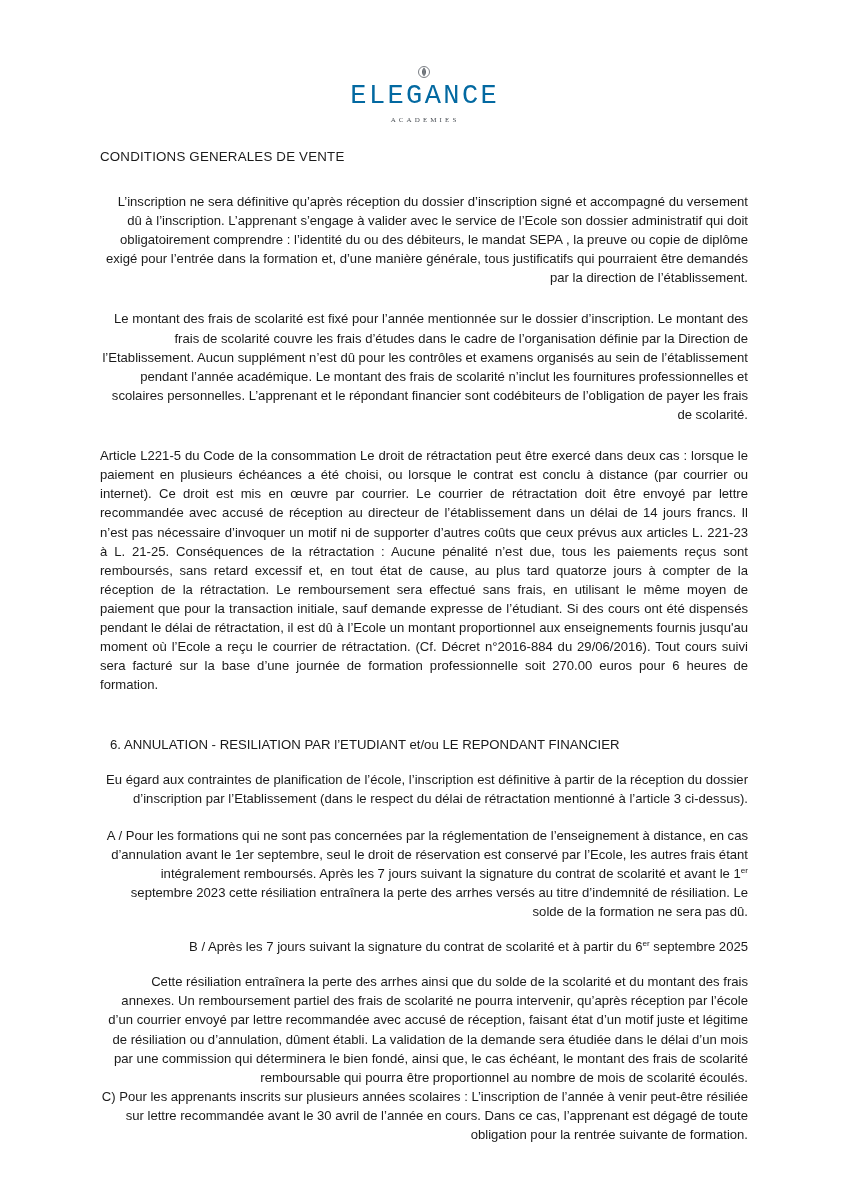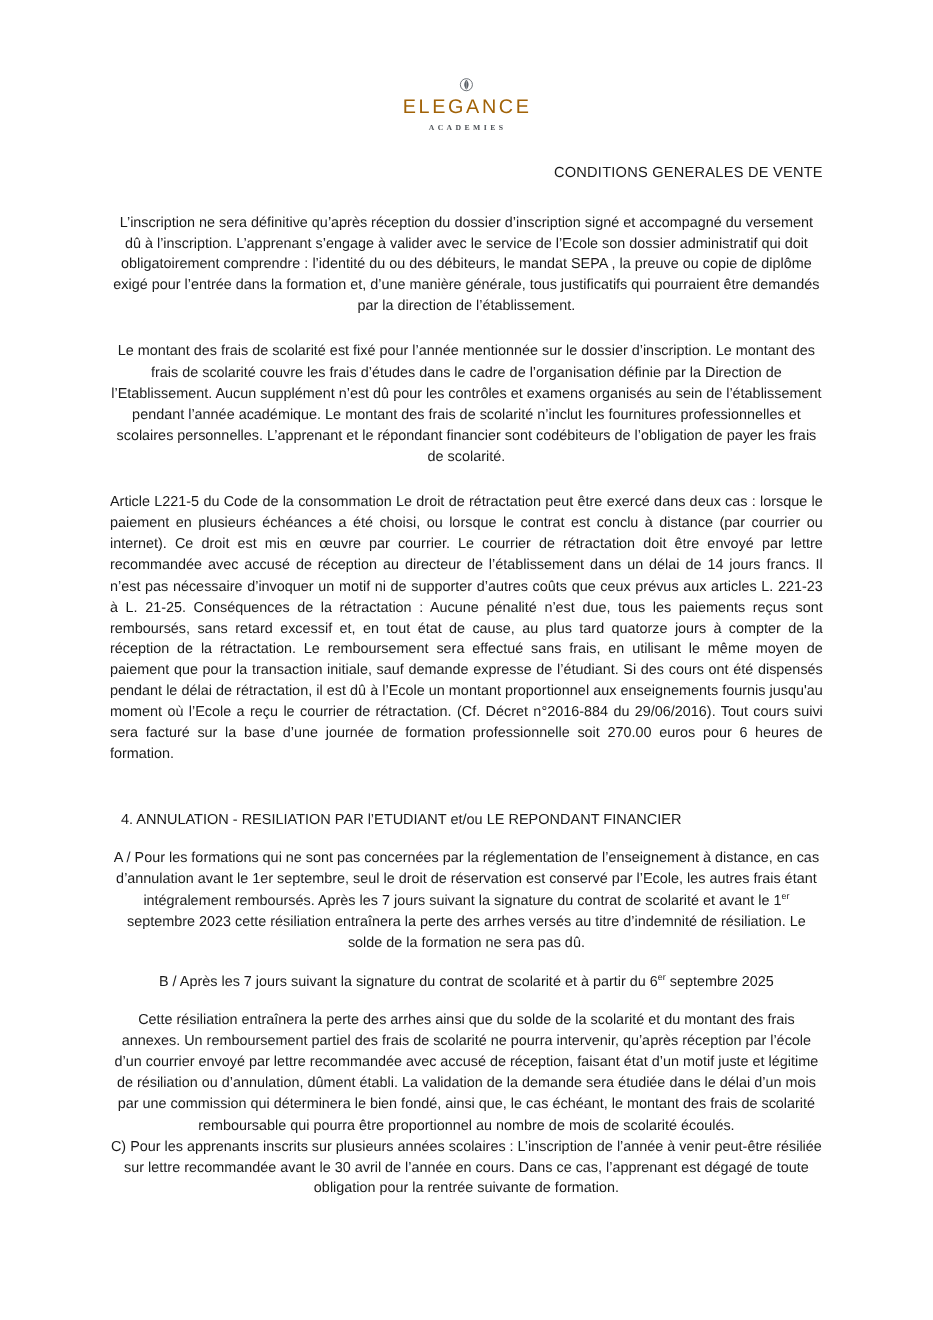--- a/index.html
+++ b/index.html
@@ -35,49 +35,48 @@
     align-items: center;
     justify-content: center;
   }
   .logo-ornament {
     width: 16px;
     height: 16px;
     margin-bottom: 3px;
     display: block;
   }
   .logo-wordmark {
-    font-family: Liberation Sans, sans-serif;
-    font-size: 18px;
+    font-family: Liberation Mono, monospace;
+    font-size: 27px;
     letter-spacing: 2.4px;
-    color: #a16207;
+    color: #0369a1;
     line-height: 1;
     white-space: nowrap;
     text-indent: 2.4px;
   }
   .logo-subtext {
     font-family: "Liberation Serif", serif;
     font-size: 7px;
     letter-spacing: 3.1px;
     color: #4a4f55;
     margin-top: 7px;
     line-height: 1;
     white-space: nowrap;
     text-indent: 3.1px;
-    font-weight: bold;
   }
 
   
   .doc {
     position: absolute;
     left: 100px;
     top: 148px;
     width: 648px;
   }
   .doc-title {
-    text-align: right;
+    text-align: left;
     font-size: 13.3px;
     letter-spacing: 0.2px;
     margin: 0 0 26px 0;
     line-height: 1.35;
     font-weight: normal;
   }
 
   .heading {
     font-size: 13.2px;
     line-height: 1.35;
@@ -93,21 +92,21 @@
   }
   .heading .num {
     display: inline-block;
     width: 33px;
   }
 
   p.para {
     font-size: 13.1px;
     line-height: 1.46;
     margin: 0 0 17px 0;
-    text-align: center;
+    text-align: right;
     hyphens: none;
   }
   p.para.justify {
     text-align: justify;
     text-justify: inter-word;
   }
   p.para.tight {
     margin-bottom: 0;
     margin-top: 16px;
   }
@@ -146,21 +145,22 @@
     <div class="gap-sm"></div>
 
     <p class="para">Le montant des frais de scolarité est fixé pour l’année mentionnée sur le dossier d’inscription. Le montant des frais de scolarité couvre les frais d’études dans le cadre de l’organisation définie par la Direction de l’Etablissement. Aucun supplément n’est dû pour les contrôles et examens organisés au sein de l’établissement pendant l’année académique. Le montant des frais de scolarité n’inclut les fournitures professionnelles et scolaires personnelles. L’apprenant et le répondant financier sont codébiteurs de l’obligation de payer les frais de scolarité.</p>
 
     <div class="gap-sm"></div>
 
     <p class="para justify">Article L221-5 du Code de la consommation Le droit de rétractation peut être exercé dans deux cas : lorsque le paiement en plusieurs échéances a été choisi, ou lorsque le contrat est conclu à distance (par courrier ou internet). Ce droit est mis en œuvre par courrier. Le courrier de rétractation doit être envoyé par lettre recommandée avec accusé de réception au directeur de l’établissement dans un délai de 14 jours francs. Il n’est pas nécessaire d’invoquer un motif ni de supporter d’autres coûts que ceux prévus aux articles L. 221-23 à L. 21-25. Conséquences de la rétractation : Aucune pénalité n’est due, tous les paiements reçus sont remboursés, sans retard excessif et, en tout état de cause, au plus tard quatorze jours à compter de la réception de la rétractation. Le remboursement sera effectué sans frais, en utilisant le même moyen de paiement que pour la transaction initiale, sauf demande expresse de l’étudiant. Si des cours ont été dispensés pendant le délai de rétractation, il est dû à l’Ecole un montant proportionnel aux enseignements fournis jusqu'au moment où l’Ecole a reçu le courrier de rétractation. (Cf. Décret n°2016-884 du 29/06/2016). Tout cours suivi sera facturé sur la base d’une journée de formation professionnelle soit 270.00 euros pour 6 heures de formation.</p>
 
     <div class="gap-lg"></div>
 
-    <div class="heading plain">4. ANNULATION - RESILIATION PAR l’ETUDIANT et/ou LE REPONDANT FINANCIER</div>
+    <div class="heading plain">6. ANNULATION - RESILIATION PAR l’ETUDIANT et/ou LE REPONDANT FINANCIER</div>
+    <p class="para">Eu égard aux contraintes de planification de l’école, l’inscription est définitive à partir de la réception du dossier d’inscription par l’Etablissement (dans le respect du délai de rétractation mentionné à l’article 3 ci-dessus).</p>
 
     <p class="para tight"><span>A / Pour les formations qui ne sont pas concernées par la réglementation de l’enseignement à distance, en cas d’annulation avant le 1er septembre, seul le droit de réservation est conservé par l’Ecole, les autres frais étant intégralement remboursés. Après les 7 jours suivant la signature du contrat de scolarité et avant le 1</span><sup>er</sup><span> septembre 2023 cette résiliation entraînera la perte des arrhes versés au titre d’indemnité de résiliation. Le solde de la formation ne sera pas dû.</span></p>
 
     <p class="para tight"><span>B / Après les 7 jours suivant la signature du contrat de scolarité et à partir du 6</span><sup>er</sup><span> septembre 2025</span></p>
 
     <p class="para tight">Cette résiliation entraînera la perte des arrhes ainsi que du solde de la scolarité et du montant des frais annexes. Un remboursement partiel des frais de scolarité ne pourra intervenir, qu’après réception par l’école d’un courrier envoyé par lettre recommandée avec accusé de réception, faisant état d’un motif juste et légitime de résiliation ou d’annulation, dûment établi. La validation de la demande sera étudiée dans le délai d’un mois par une commission qui déterminera le bien fondé, ainsi que, le cas échéant, le montant des frais de scolarité remboursable qui pourra être proportionnel au nombre de mois de scolarité écoulés.</p>
 
     <p class="para">C) Pour les apprenants inscrits sur plusieurs années scolaires : L’inscription de l’année à venir peut-être résiliée sur lettre recommandée avant le 30 avril de l’année en cours. Dans ce cas, l’apprenant est dégagé de toute obligation pour la rentrée suivante de formation.</p>
 
   </div>

